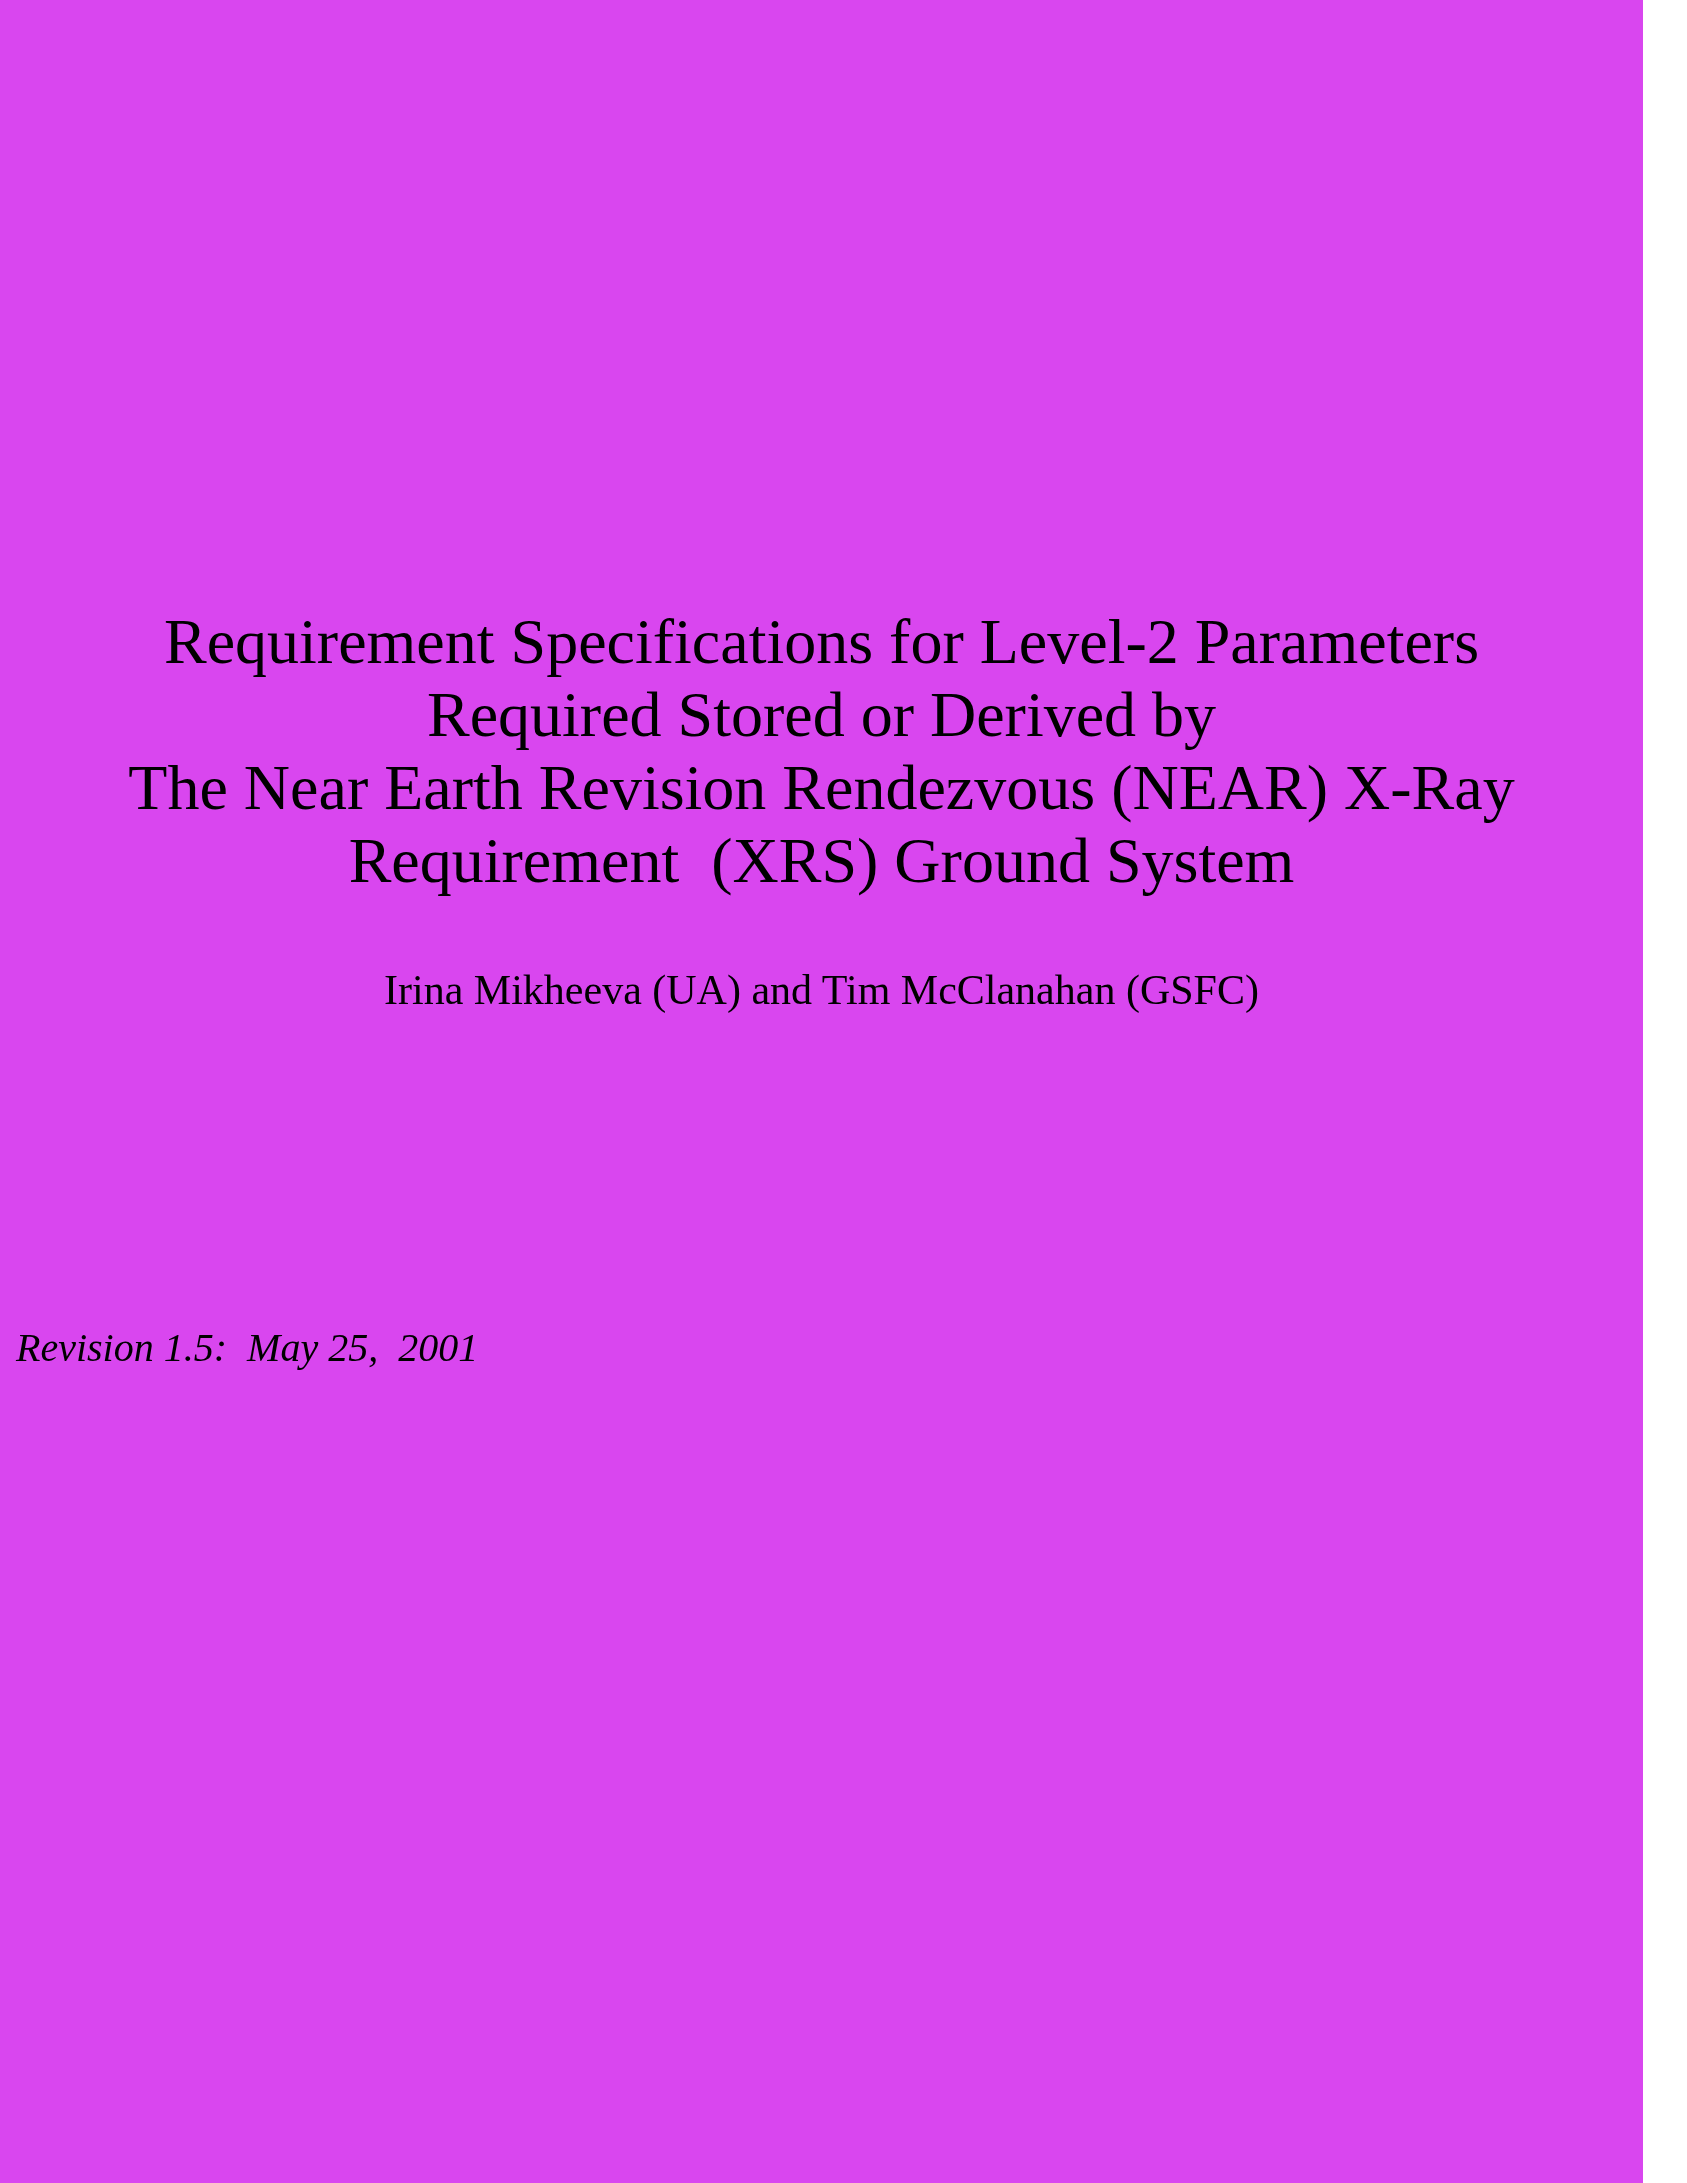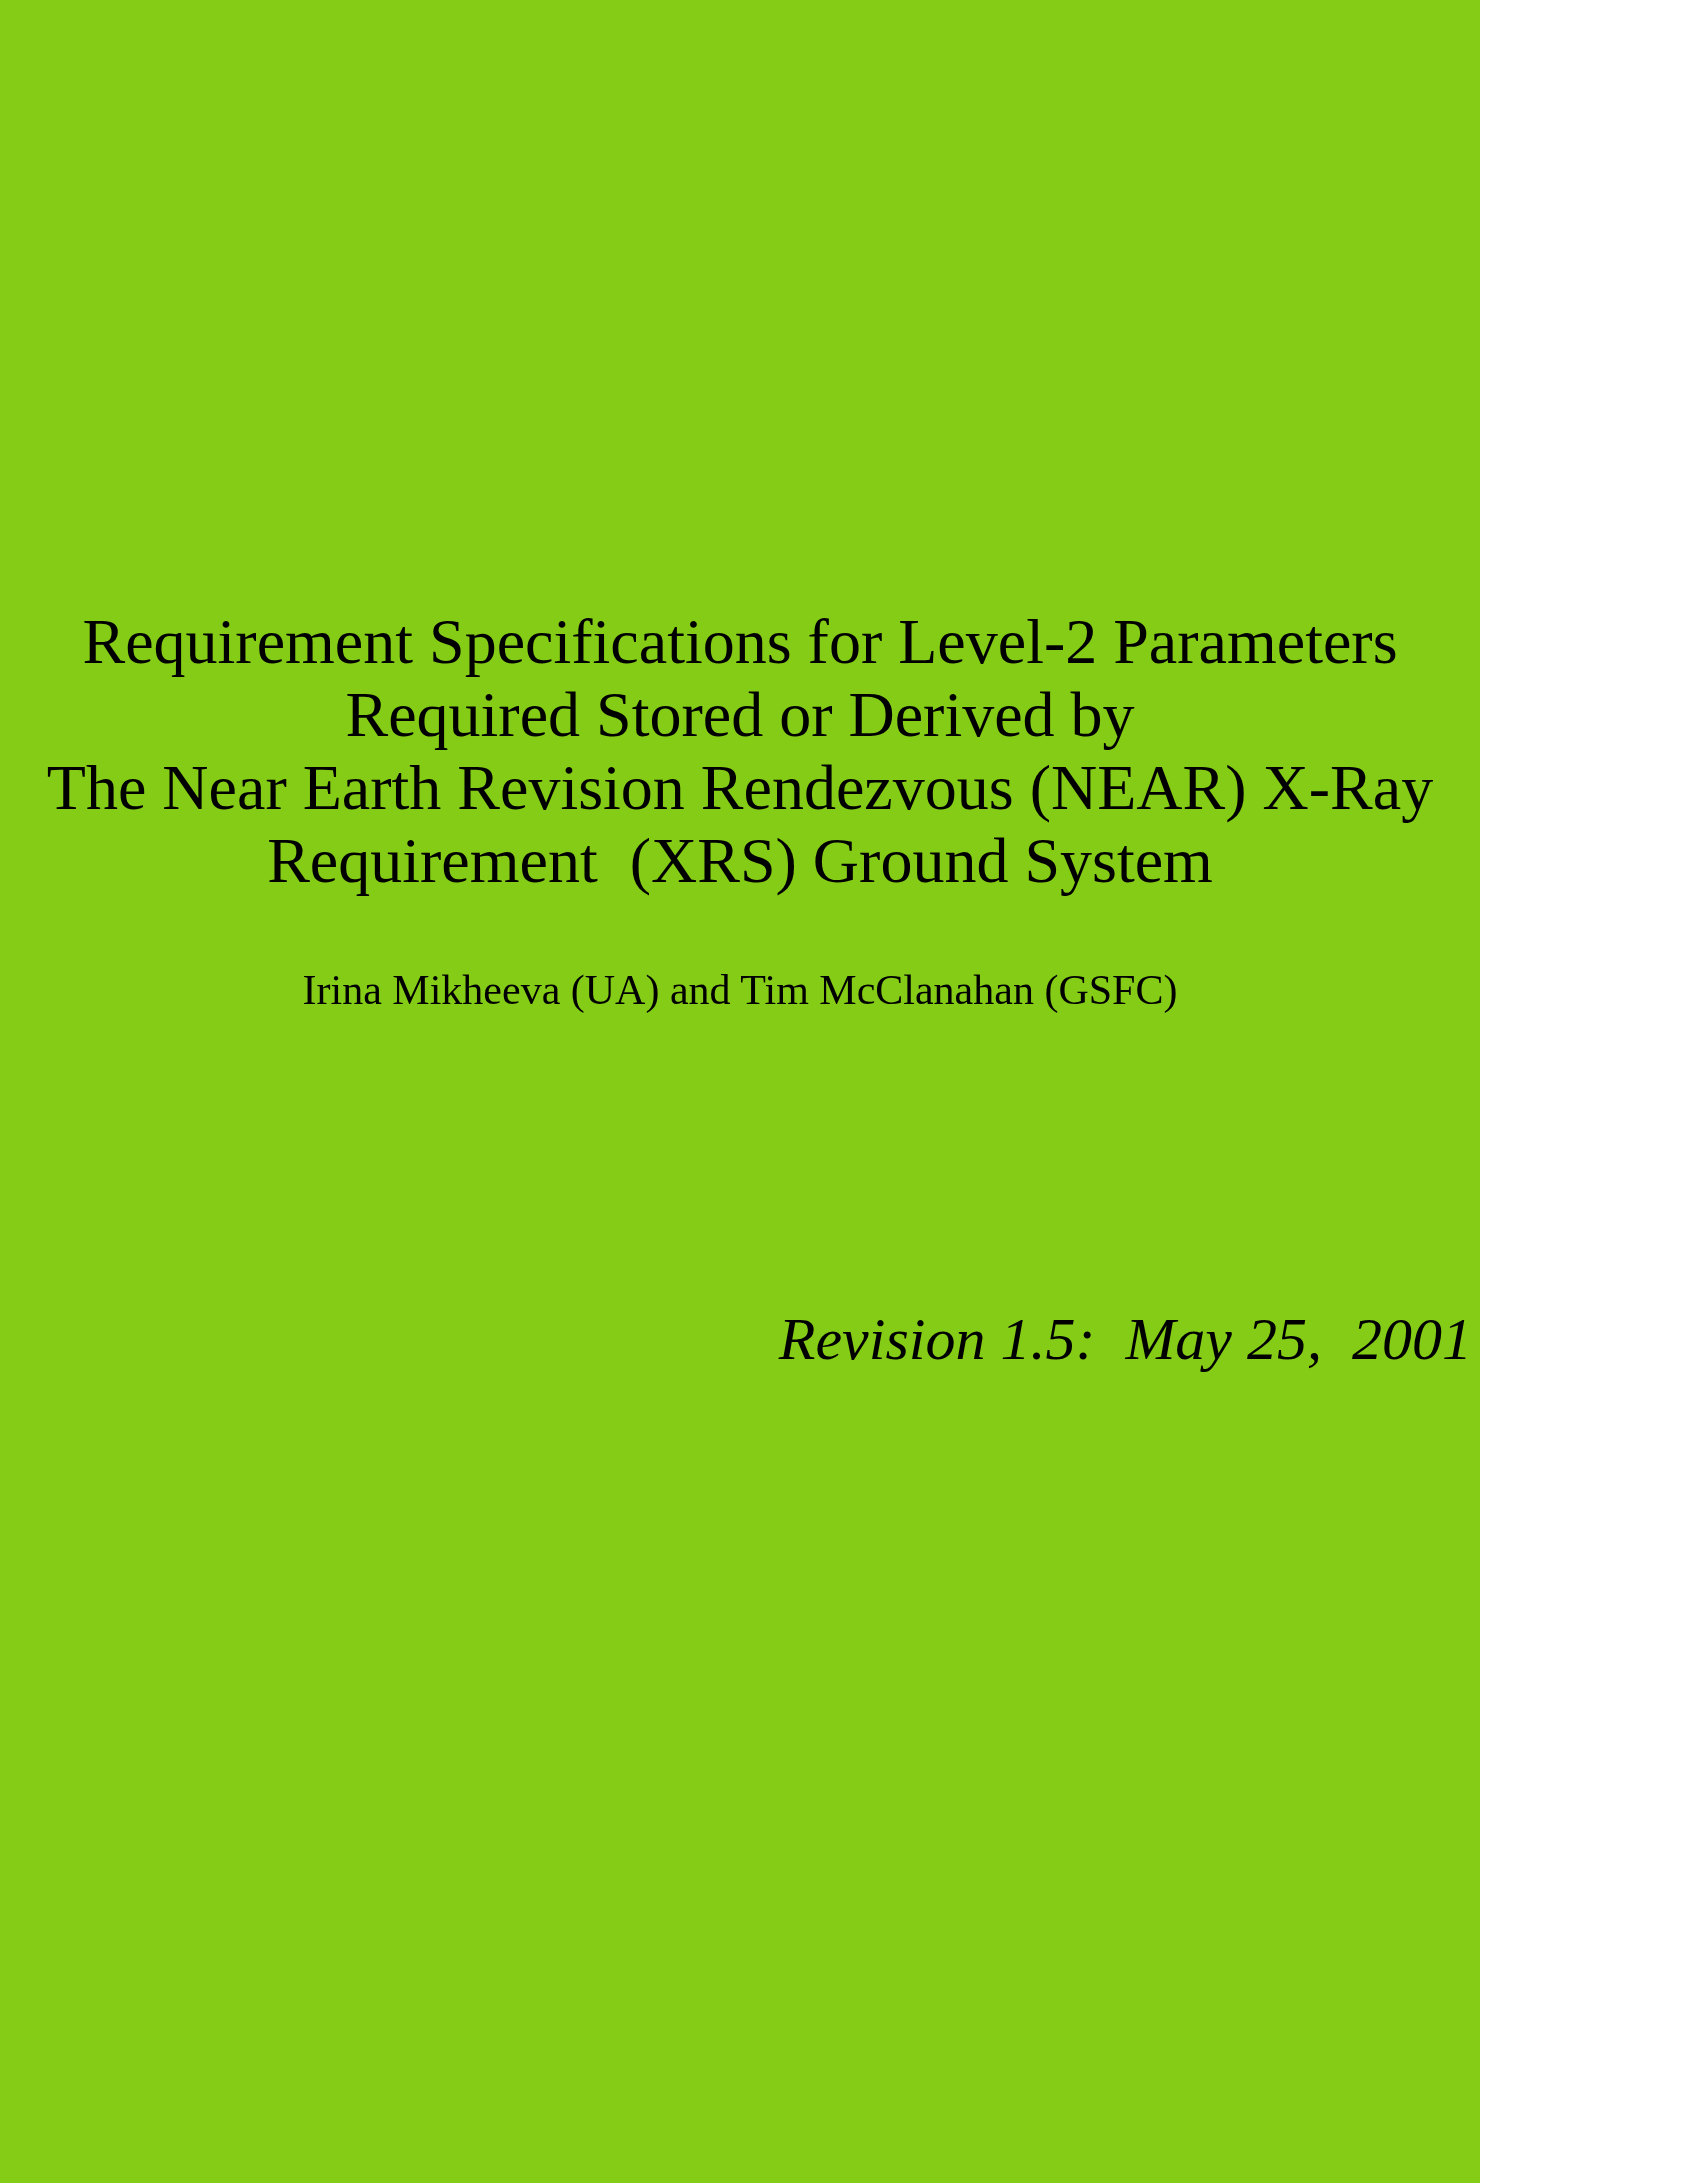--- a/index.html
+++ b/index.html
@@ -2,23 +2,23 @@
 <html style="font-size:10.6px"><head>
 <meta charset="utf-8">
 <style>
   html, body {
     margin: 0;
     padding: 0;
     background: #ffffff;
   }
   .page {
     position: relative;
-    width: 1480px;
+    width: 1643px;
     height: 2183px;
-    background: #84cc16;
+    background: #d946ef;
     color: #000000;
     font-family: "Liberation Serif", "DejaVu Serif", serif;
     overflow: hidden;
     text-decoration: underline;
   }
   .doc-title {
     position: absolute;
     top: 605px;
     left: 0;
     right: 0;
@@ -42,23 +42,23 @@
     font-size: 42px;
     font-weight: normal;
     line-height: 60px;
     white-space: pre-wrap;
   }
   .revision {
     position: absolute;
     top: 1305px;
     left: 0;
     right: 0;
-    margin: 8px;
-    text-align: right;
-    font-size: 60px;
+    margin: 16px;
+    text-align: left;
+    font-size: 40px;
     font-style: italic;
     font-weight: normal;
     line-height: 53px;
     white-space: pre-wrap;
   }
 </style>
 </head>
 <body>
 
 <div class="page">

